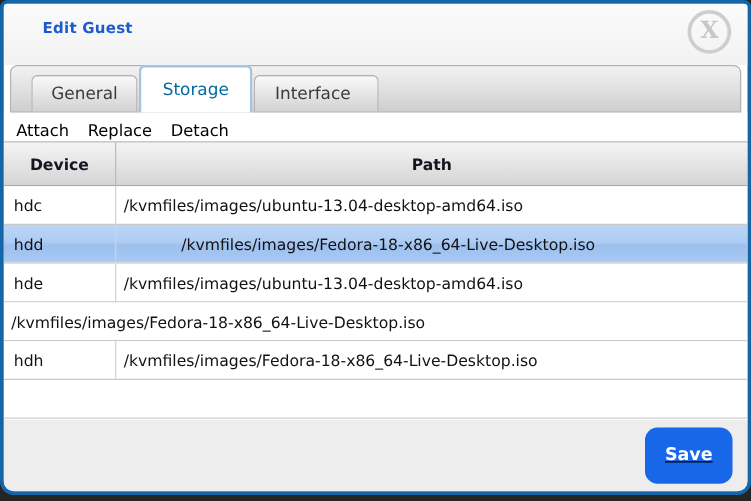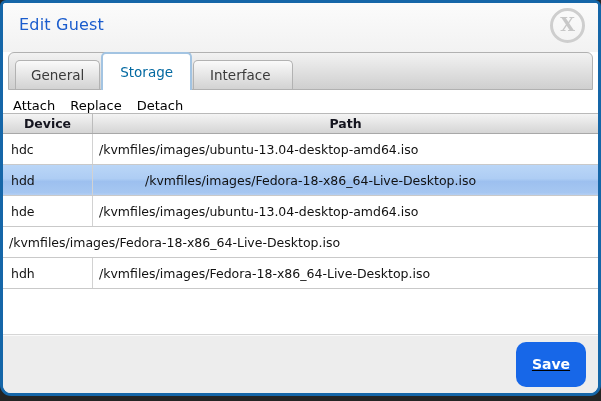--- a/index.html
+++ b/index.html
@@ -27,23 +27,23 @@
   }
   
   .dialog-header {
     position: relative;
     height: 49px;
     background: linear-gradient(#fbfbfb, #f2f2f2);
     flex: 0 0 auto;
   }
   .dialog-title {
     position: absolute;
-    left: 16px; top: 12px;
-    font-size: 16px;
-    font-weight: normal;
+    left: 31px; top: 12px;
+    font-size: 12px;
+    font-weight: bold;
     color: #1a5ccd;
     letter-spacing: 0.2px;
   }
   .close-btn {
     position: absolute;
     right: 13px; top: 5px;
     width: 35px; height: 35px;
     border: 3px solid #cecece;
     border-radius: 50%;
     display: flex;
@@ -63,21 +63,21 @@
   
   .tabstrip {
     flex: 0 0 auto;
     height: 38px;
     margin: 0 5px;
     border: 1px solid #b1b1b1;
     border-radius: 6px 6px 0 0;
     background: linear-gradient(#f2f2f2, #cfcfcf);
     display: flex;
     align-items: flex-end;
-    padding-left: 6px;
+    padding-left: 16px;
     position: relative;
   }
   .tab {
     height: 29px;
     padding: 0 15px;
     display: flex;
     align-items: center;
     justify-content: center;
     font-size: 13.5px;
     color: #3a3a3a;
@@ -110,21 +110,21 @@
     gap: 15px;
     padding-left: 10px;
     font-size: 13px;
     color: #000000;
   }
   .toolbar-action { cursor: pointer; }
   
   .table { flex: 0 0 auto; width: 100%; }
   .thead {
     display: flex;
-    height: 21px;
+    height: 36px;
     background: linear-gradient(#f4f4f4, #d5d5d5);
     border-top: 1px solid #b9b9b9;
     border-bottom: 1px solid #a8a8a8;
     font-weight: bold;
     font-size: 12.5px;
     color: #15151f;
   }
   .th {
     display: flex;
     align-items: center;

